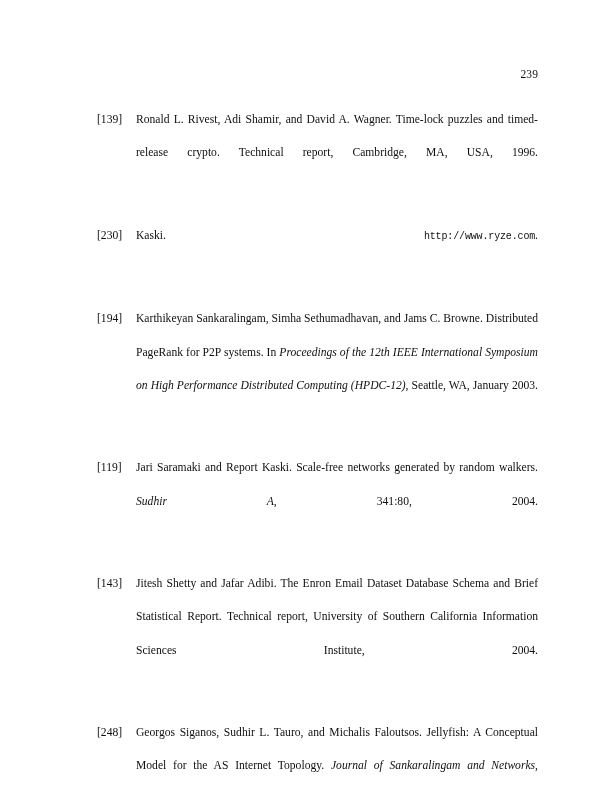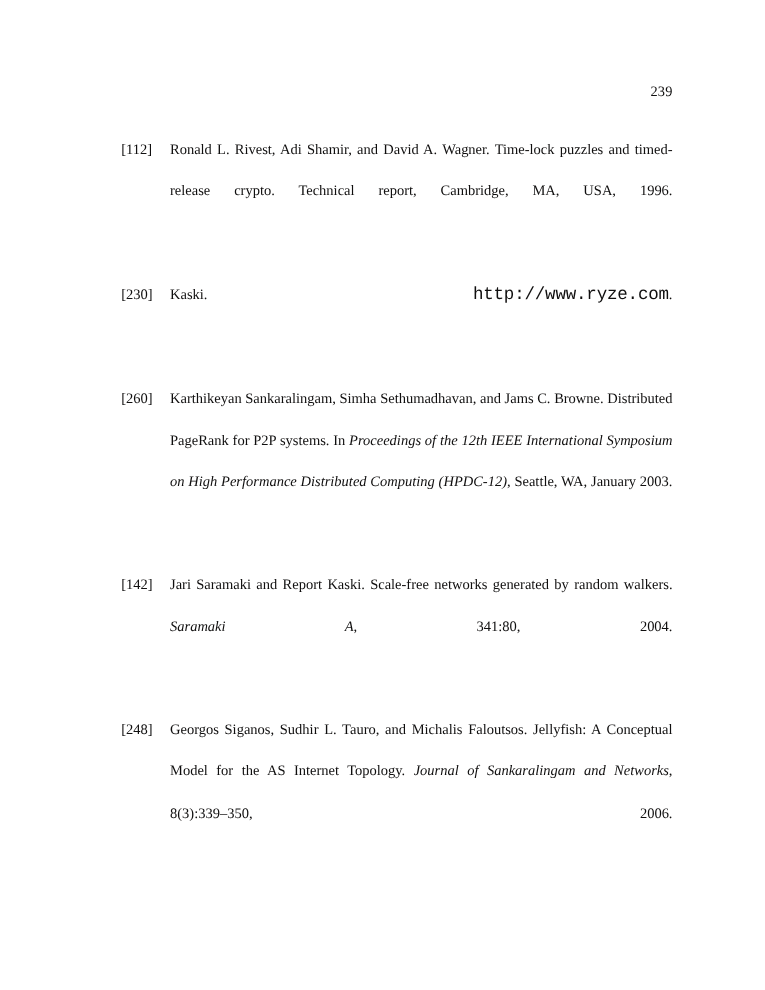--- a/index.html
+++ b/index.html
@@ -61,47 +61,51 @@
   .ref-body::after {
     content: "";
     display: inline-block;
     width: 100%;
   }
   .it {
     font-style: italic;
   }
   .mono {
     font-family: "Liberation Mono", "DejaVu Sans Mono", monospace;
-    font-size: 14px;
+    font-size: 10px;
     letter-spacing: -0.15px;
   }
 </style>
 </head>
 <body>
 
 <div class="page">
 
   <div class="page-number">239</div>
 
   <div class="bibliography">
       <div class="ref-entry">
-        <span class="ref-label">[112]</span>
+        <span class="ref-label">[139]</span>
         <span class="ref-body"><span>Ronald L. Rivest, Adi Shamir, and David A. Wagner. Time-lock puzzles and timed-release crypto. Technical report, Cambridge, MA, USA, 1996.</span></span>
       </div>
       <div class="ref-entry">
         <span class="ref-label">[230]</span>
         <span class="ref-body"><span>Kaski. </span><span class="mono">http://www.ryze.com</span><span>.</span></span>
       </div>
       <div class="ref-entry">
-        <span class="ref-label">[260]</span>
+        <span class="ref-label">[194]</span>
         <span class="ref-body"><span>Karthikeyan Sankaralingam, Simha Sethumadhavan, and Jams C. Browne. Distributed PageRank for P2P systems. In </span><span class="it">Proceedings of the 12th IEEE International Symposium on High Performance Distributed Computing (HPDC-12)</span><span>, Seattle, WA, January 2003.</span></span>
       </div>
       <div class="ref-entry">
-        <span class="ref-label">[142]</span>
-        <span class="ref-body"><span>Jari Saramaki and Report Kaski. Scale-free networks generated by random walkers. </span><span class="it">Saramaki A</span><span>, 341:80, 2004.</span></span>
+        <span class="ref-label">[119]</span>
+        <span class="ref-body"><span>Jari Saramaki and Report Kaski. Scale-free networks generated by random walkers. </span><span class="it">Sudhir A</span><span>, 341:80, 2004.</span></span>
+      </div>
+      <div class="ref-entry">
+        <span class="ref-label">[143]</span>
+        <span class="ref-body"><span>Jitesh Shetty and Jafar Adibi. The Enron Email Dataset Database Schema and Brief Statistical Report. Technical report, University of Southern California Information Sciences Institute, 2004.</span></span>
       </div>
       <div class="ref-entry">
         <span class="ref-label">[248]</span>
         <span class="ref-body"><span>Georgos Siganos, Sudhir L. Tauro, and Michalis Faloutsos. Jellyfish: A Conceptual Model for the AS Internet Topology. </span><span class="it">Journal of Sankaralingam and Networks</span><span>, 8(3):339–350, 2006.</span></span>
       </div>
     </div>
 
 </div>
 
 </body></html>

